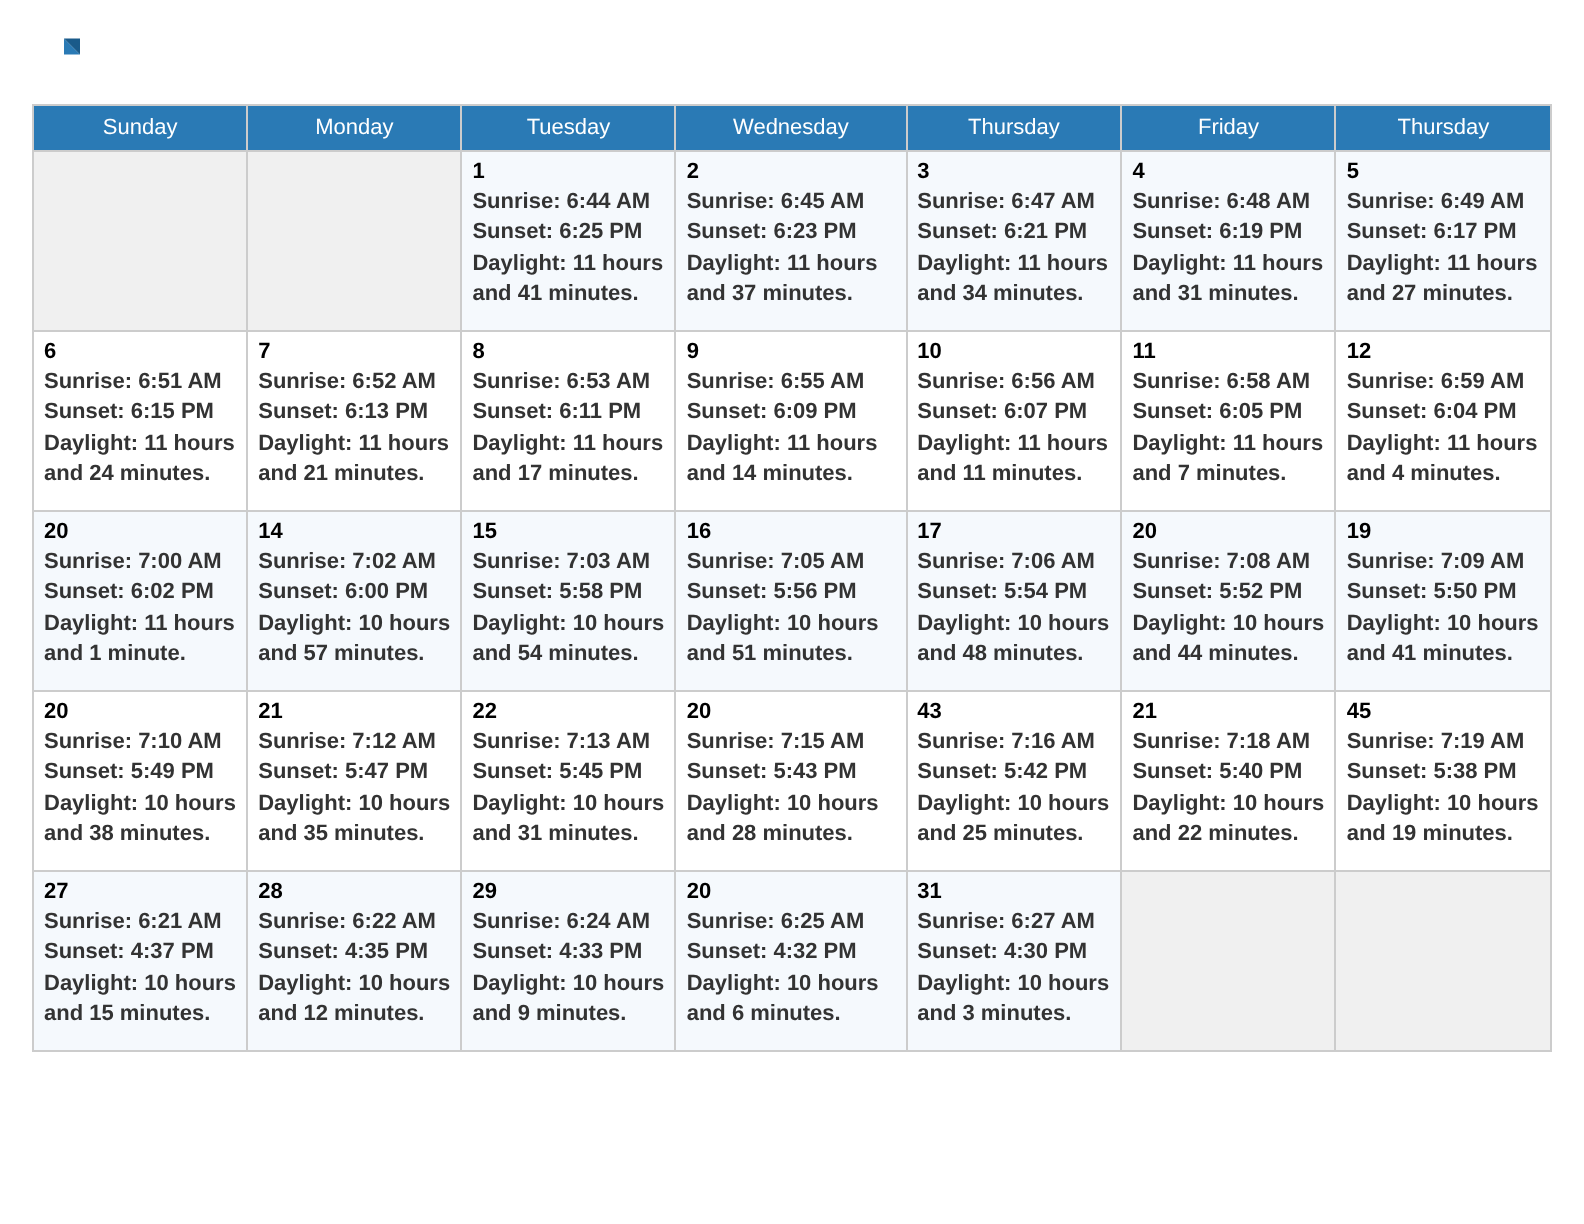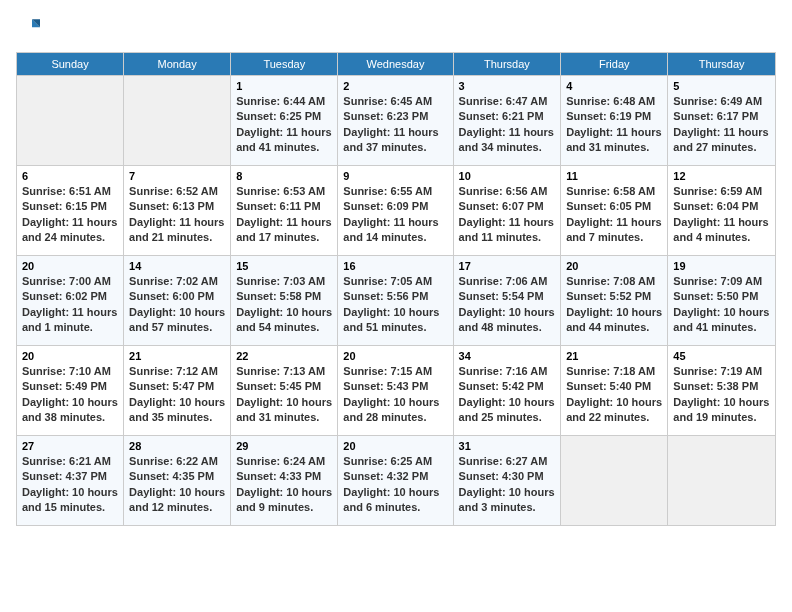--- a/index.html
+++ b/index.html
@@ -223,21 +223,21 @@
         </td>
         <td>
           <div class="day-num">22</div>
           <div class="day-detail">Sunrise: 7:13 AM<br>Sunset: 5:45 PM<br>Daylight: 10 hours and 31 minutes.</div>
         </td>
         <td>
           <div class="day-num">20</div>
           <div class="day-detail">Sunrise: 7:15 AM<br>Sunset: 5:43 PM<br>Daylight: 10 hours and 28 minutes.</div>
         </td>
         <td>
-          <div class="day-num">34</div>
+          <div class="day-num">43</div>
           <div class="day-detail">Sunrise: 7:16 AM<br>Sunset: 5:42 PM<br>Daylight: 10 hours and 25 minutes.</div>
         </td>
         <td>
           <div class="day-num">21</div>
           <div class="day-detail">Sunrise: 7:18 AM<br>Sunset: 5:40 PM<br>Daylight: 10 hours and 22 minutes.</div>
         </td>
         <td>
           <div class="day-num">45</div>
           <div class="day-detail">Sunrise: 7:19 AM<br>Sunset: 5:38 PM<br>Daylight: 10 hours and 19 minutes.</div>
         </td>

